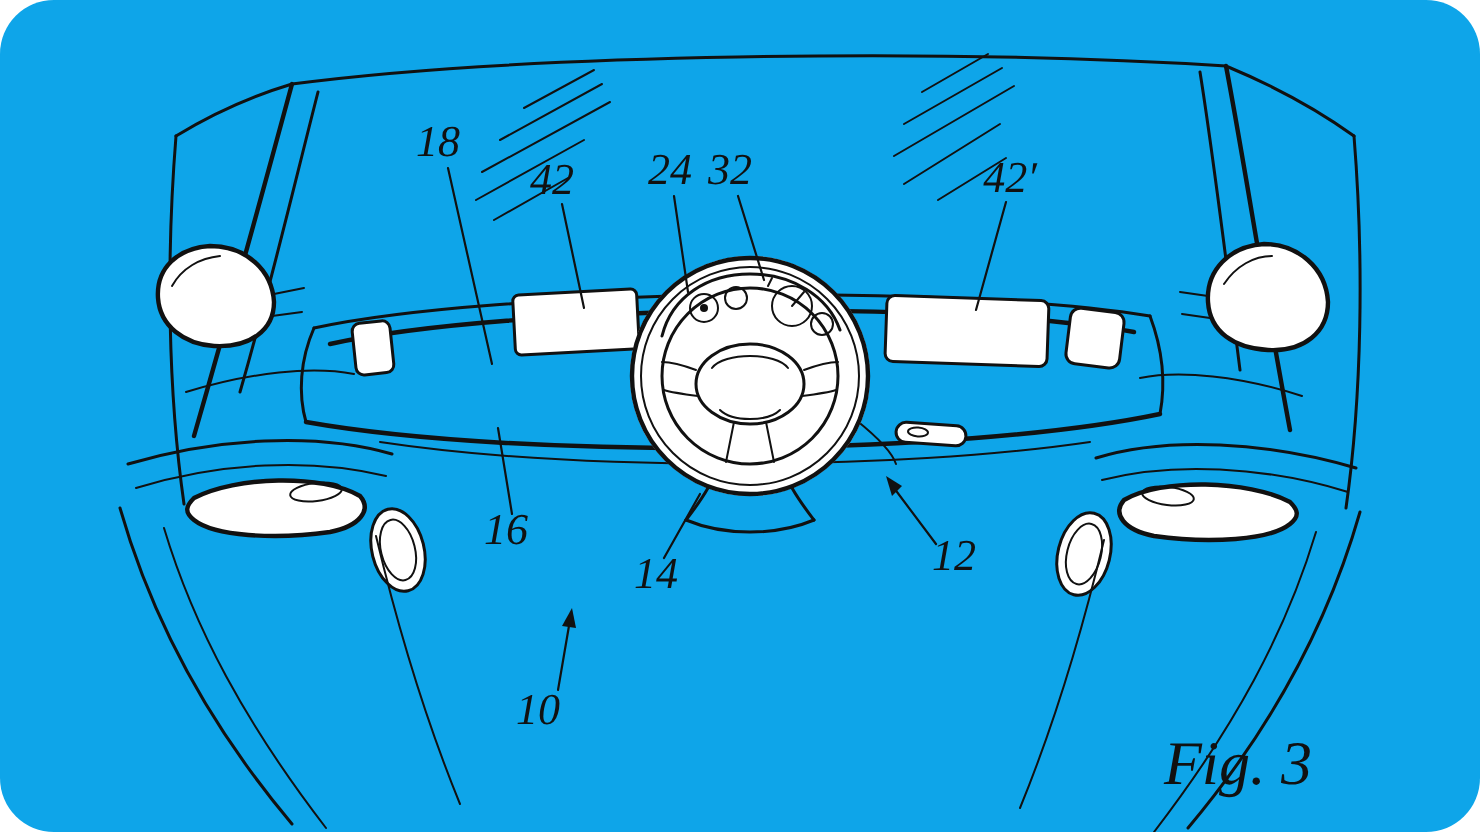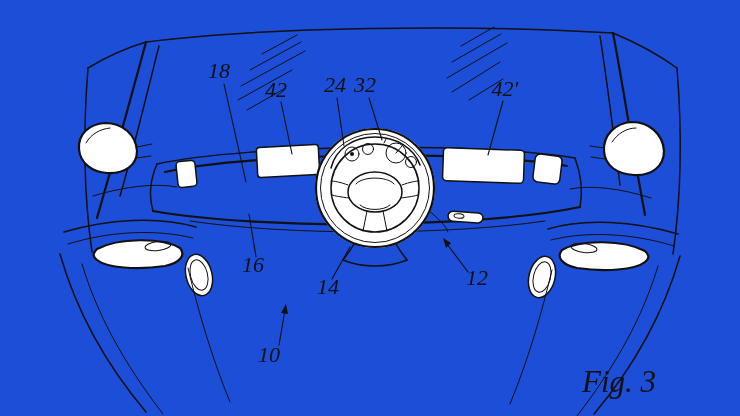--- a/index.html
+++ b/index.html
@@ -1,16 +1,16 @@
 <!DOCTYPE html>
 <html><head>
 <meta charset="utf-8">
 <style>
   html,body{margin:0;padding:0;background:#ffffff;}
-  .page{width:740px;height:416px;background:#1d4ed8;position:relative;overflow:hidden;}
+  .page{width:740px;height:416px;background:#0ea5e9;position:relative;overflow:hidden;border-radius:27px;}
   svg{display:block;}
   .ink{stroke:#111111;fill:none;stroke-linecap:round;stroke-linejoin:round;}
   .thin{stroke-width:1;}
   .med{stroke-width:1.5;}
   .thick{stroke-width:2.2;}
   .wfill{fill:#ffffff;}
   .leader{stroke:#111111;stroke-width:1.1;fill:none;stroke-linecap:round;}
   .arrowhead{fill:#111111;stroke:none;}
   .reflabel{font-family:"Liberation Serif",serif;font-style:italic;font-size:22px;fill:#111111;}
   .caption{font-family:"Liberation Serif",serif;font-style:italic;font-size:31px;fill:#111111;}

